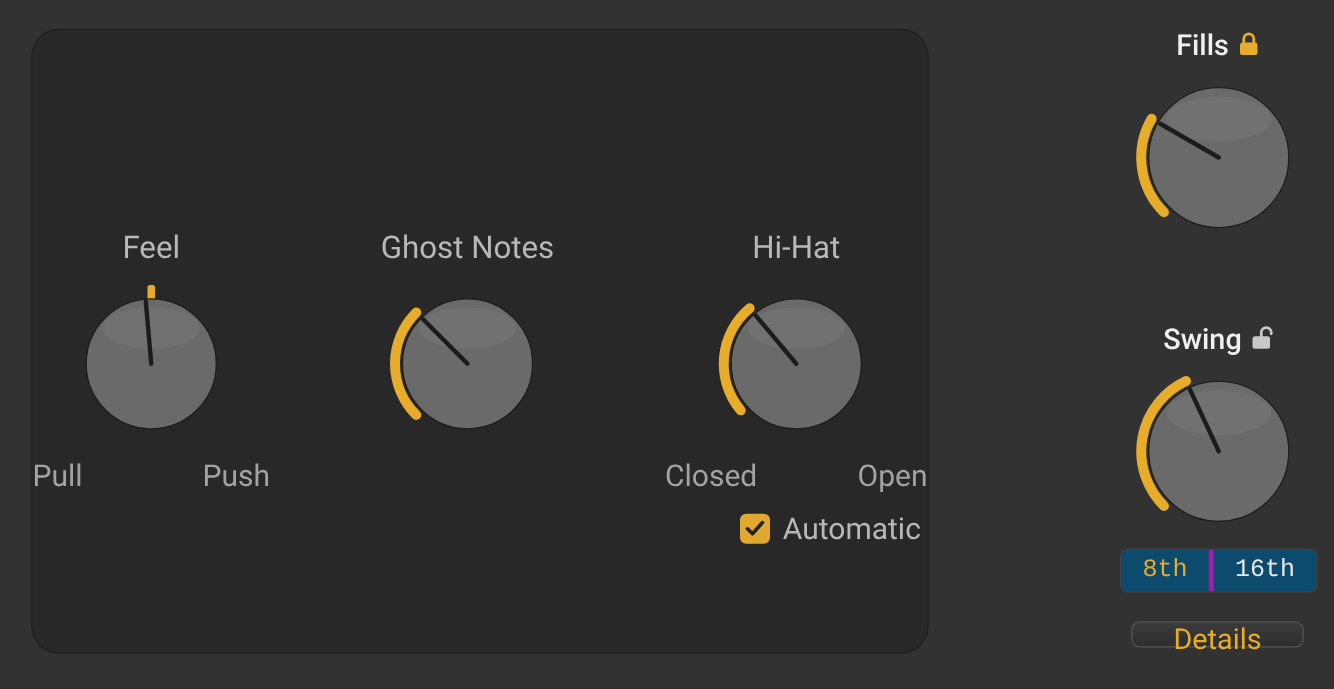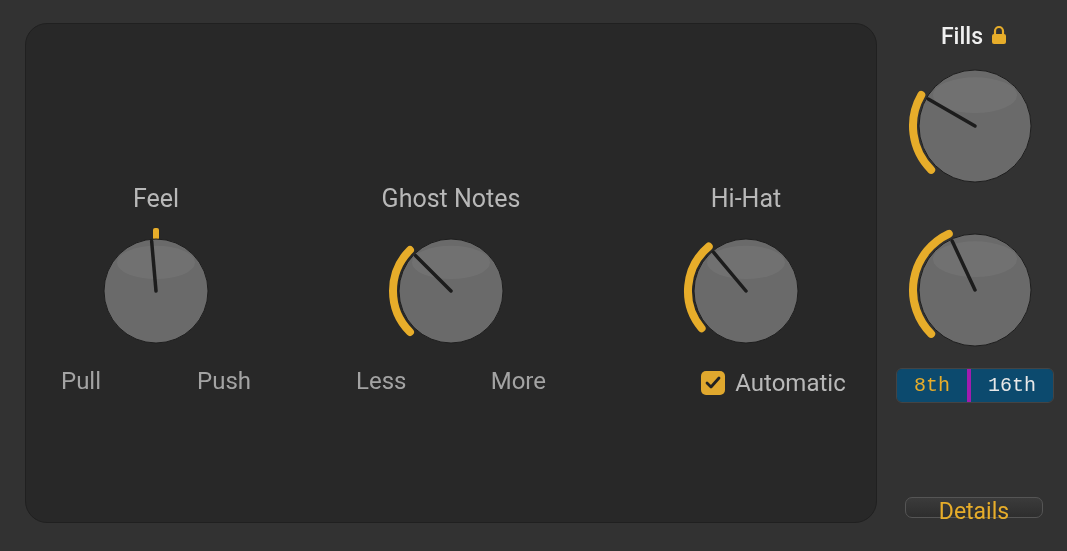--- a/index.html
+++ b/index.html
@@ -10,21 +10,21 @@
       font-family: -apple-system, BlinkMacSystemFont, "Segoe UI", Roboto, Helvetica, Arial, sans-serif;
       color: #c8c8c8;
       overflow: hidden;
       position: relative;
     }
 
     .main-panel {
       position: absolute;
       left: 25px;
       top: 23px;
-      width: 852px;
+      width: 718px;
       height: 500px;
       background: #282828;
       border-radius: 22px;
       border: 1px solid #202020;
     }
 
     .knob-row {
       position: absolute;
       top: 160px;
       width: 100%;
@@ -95,20 +95,21 @@
 
     
     .side-col {
       position: absolute;
       left: 905px;
       top: 23px;
       width: 140px;
       display: flex;
       flex-direction: column;
       align-items: center;
+      gap: 36px;
     }
 
     .side-group {
       display: flex;
       flex-direction: column;
       align-items: center;
     }
 
     .side-title-row {
       display: flex;
@@ -183,36 +184,36 @@
     <div class="knob-group">
       <div class="knob-title">Ghost Notes</div>
       <div class="knob">
           <svg width="128" height="128" viewBox="0 0 128 128">
             <path d="M 22.987806691180246 105.01219330881976 A 58 58 0 0 1 22.987806691180232 22.987806691180246" stroke="#e7ad2a" stroke-width="8" fill="none" stroke-linecap="round"></path>
             <circle cx="64" cy="64" r="52" fill="#6a6a6a" stroke="#1e1e1e" stroke-width="1"></circle>
             <ellipse cx="64" cy="35.4" rx="39" ry="16.64" fill="rgba(255,255,255,0.05)"></ellipse>
             <line x1="64" y1="64" x2="28.644660940672615" y2="28.64466094067263" stroke="#1c1c1c" stroke-width="3.5" stroke-linecap="round"></line>
           </svg>
         </div>
-      <div class="knob-labels">
-        <span class="knob-label">Less</span>
-        <span class="knob-label">More</span>
-      </div>
     </div>
 
     <div class="knob-group">
       <div class="knob-title">Hi-Hat</div>
       <div class="knob">
           <svg width="128" height="128" viewBox="0 0 128 128">
             <path d="M 19.56942229909928 101.2816813618193 A 58 58 0 0 1 26.718318638180712 19.56942229909928" stroke="#e7ad2a" stroke-width="8" fill="none" stroke-linecap="round"></path>
             <circle cx="64" cy="64" r="52" fill="#6a6a6a" stroke="#1e1e1e" stroke-width="1"></circle>
             <ellipse cx="64" cy="35.4" rx="39" ry="16.64" fill="rgba(255,255,255,0.05)"></ellipse>
             <line x1="64" y1="64" x2="31.86061951567303" y2="25.697777844051103" stroke="#1c1c1c" stroke-width="3.5" stroke-linecap="round"></line>
           </svg>
         </div>
+      <div class="knob-labels wide">
+        <span class="knob-label">Closed</span>
+        <span class="knob-label">Open</span>
+      </div>
       <div class="checkbox-row">
         <div class="checkbox">
           <svg width="18" height="18" viewBox="0 0 18 18">
             <path d="M3 9 L7 13 L15 4" stroke="#222" stroke-width="2.8" fill="none" stroke-linecap="round" stroke-linejoin="round"></path>
           </svg>
         </div>
         <span class="checkbox-label">Automatic</span>
       </div>
     </div>
 
@@ -232,20 +233,27 @@
         <svg width="136" height="136" viewBox="0 0 136 136">
           <path d="M 24.159379566434055 111.84062043356596 A 62 62 0 0 1 14.306424965364805 36.99999999999999" stroke="#e7ad2a" stroke-width="8" fill="none" stroke-linecap="round"></path>
           <circle cx="68" cy="68" r="56" fill="#6a6a6a" stroke="#1e1e1e" stroke-width="1"></circle>
           <ellipse cx="68" cy="37.199999999999996" rx="42" ry="17.92" fill="rgba(255,255,255,0.05)"></ellipse>
           <line x1="68" y1="68" x2="21.23462819564032" y2="40.99999999999999" stroke="#1c1c1c" stroke-width="3.5" stroke-linecap="round"></line>
         </svg>
       </div>
   </div>
 
   <div class="side-group" style="margin-top:28px">
+    <div class="side-title-row">
+      <span class="side-title">Swing</span>
+      <span><svg width="20" height="22" viewBox="0 0 20 22">
+            <path d="M6 10 V7 a4 4 0 0 1 8 0 V8" transform="translate(4,0)" stroke="#c8c8c8" stroke-width="2.2" fill="none" stroke-linecap="round"></path>
+            <rect x="3" y="10" width="14" height="10" rx="2" fill="#c8c8c8"></rect>
+          </svg></span>
+    </div>
     <div class="knob">
         <svg width="136" height="136" viewBox="0 0 136 136">
           <path d="M 24.159379566434055 111.84062043356596 A 62 62 0 0 1 41.79766777207661 11.808917203727717" stroke="#e7ad2a" stroke-width="8" fill="none" stroke-linecap="round"></path>
           <circle cx="68" cy="68" r="56" fill="#6a6a6a" stroke="#1e1e1e" stroke-width="1"></circle>
           <ellipse cx="68" cy="37.199999999999996" rx="42" ry="17.92" fill="rgba(255,255,255,0.05)"></ellipse>
           <line x1="68" y1="68" x2="45.1786138660022" y2="19.059379500020917" stroke="#1c1c1c" stroke-width="3.5" stroke-linecap="round"></line>
         </svg>
       </div>
     <div class="segmented">
         <button class="active">8th</button>

